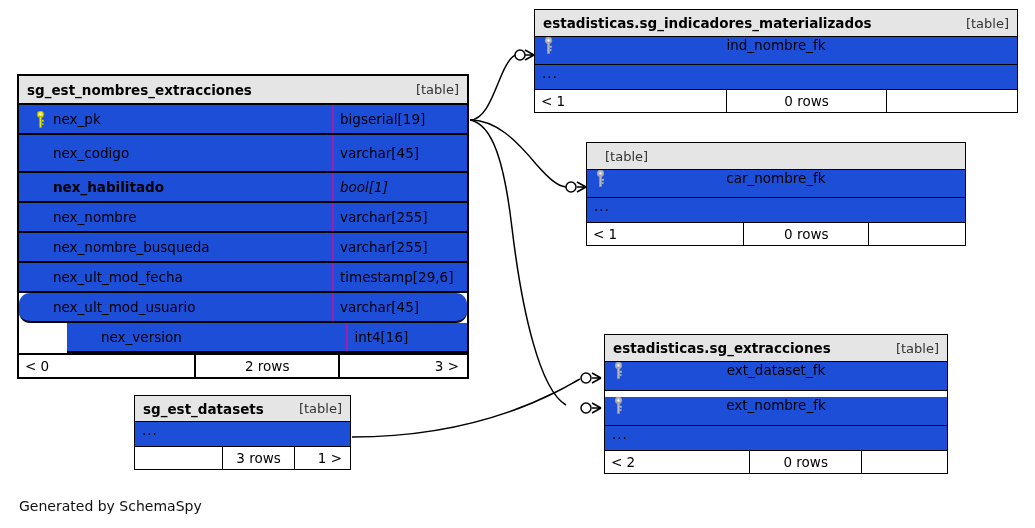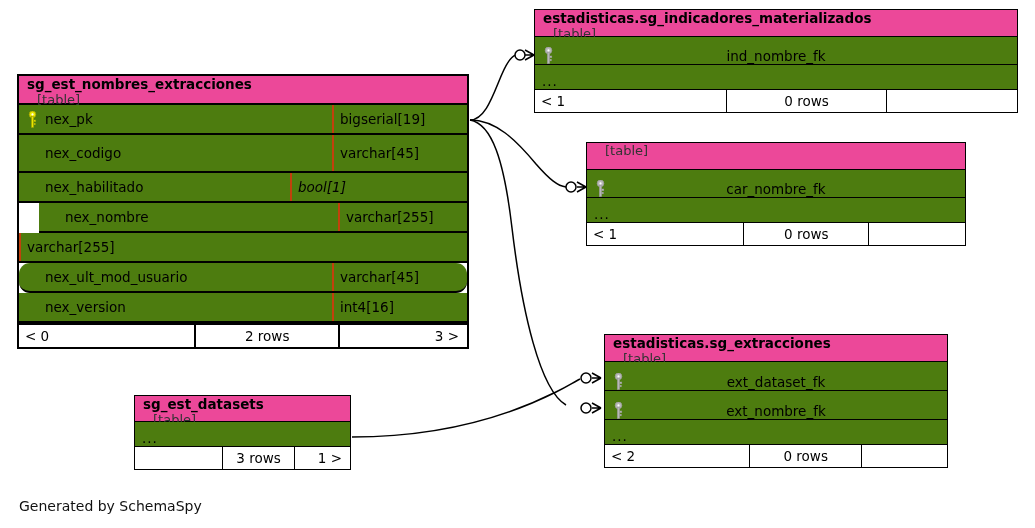--- a/index.html
+++ b/index.html
@@ -10,44 +10,43 @@
     -webkit-font-smoothing:antialiased;
   }
   #canvas{position:absolute;left:0;top:0;width:1035px;height:528px;}
   #edges{position:absolute;left:0;top:0;width:1035px;height:528px;pointer-events:none;}
 
   .tbl{position:absolute;background:#ffffff;box-sizing:border-box;}
   .tbl.thick{border:2px solid #000;}
   .tbl.thin{border:1px solid #000;}
 
   .tbl-head{
-    background:#ec4899;
-    display:flex;align-items:flex-start;justify-content:space-between;
+    background:#e5e5e5;
+    display:flex;align-items:center;justify-content:space-between;
     box-sizing:border-box;
     padding:0 8px;
     font-weight:bold;font-size:13.5px;color:#000;
     white-space:nowrap;
-    flex-direction:column;
   }
   .tbl.thick .tbl-head{border-bottom:2px solid #000;}
   .tbl.thin  .tbl-head{border-bottom:1px solid #000;}
   .tbl-head .tname{letter-spacing:0px;}
   .tbl-head .ttag{font-weight:normal;font-size:13px;color:#333;padding-left:10px;}
 
   .row{
-    display:flex;align-items:flex-end;box-sizing:border-box;
-    font-size:13.5px;color:#000;background:#4d7c0f;
+    display:flex;align-items:flex-start;box-sizing:border-box;
+    font-size:13.5px;color:#000;background:#1d4ed8;
     position:relative;
   }
   .tbl.thick .row{border-bottom:2px solid #000;}
   .tbl.thin  .row{border-bottom:1px solid #000;}
   .row.last{border-bottom:none;}
 
-  .col-name{display:flex;align-items:center;box-sizing:border-box;padding-left:9px;height:100%;}
-  .tbl.thick .col-type{border-left:2px solid #c2410c;}
+  .col-name{display:flex;align-items:center;box-sizing:border-box;padding-left:17px;height:100%;}
+  .tbl.thick .col-type{border-left:2px solid #a21caf;}
   .col-type{box-sizing:border-box;padding-left:6px;display:flex;align-items:center;height:100%;}
 
   .keyicon{width:9px;height:17px;flex:0 0 9px;margin-right:7px;display:block;}
   .kname{padding-left:1px;}
 
   
   .row.fk{justify-content:flex-start;}
   .row.fk .fkname{position:absolute;left:0;right:0;text-align:center;pointer-events:none;}
   .row.fk .keyicon{margin-left:9px;}
 
@@ -128,49 +127,60 @@
 
     <div class="row" style="height:38px;">
       <div class="col-name" style="width:313px;">
         <span class="keyicon"></span>
         <span class="kname">nex_codigo</span>
       </div>
       <div class="col-type" style="width:135px;">varchar[45]</div>
     </div>
 
     <div class="row" style="height:30px;">
-      <div class="col-name" style="width:271px;">
+      <div class="col-name" style="width:313px;font-weight:bold;">
         <span class="keyicon"></span>
         <span class="kname">nex_habilitado</span>
       </div>
       <div class="col-type" style="width:135px;font-style:italic;">bool[1]</div>
     </div>
 
-    <div class="row" style="height:30px;margin-left:20px;">
+    <div class="row" style="height:30px;">
       <div class="col-name" style="width:313px;">
         <span class="keyicon"></span>
         <span class="kname">nex_nombre</span>
       </div>
       <div class="col-type" style="width:135px;">varchar[255]</div>
     </div>
 
     <div class="row" style="height:30px;">
+      <div class="col-name" style="width:313px;">
+        <span class="keyicon"></span>
+        <span class="kname">nex_nombre_busqueda</span>
+      </div>
       <div class="col-type" style="width:135px;">varchar[255]</div>
     </div>
 
+    <div class="row" style="height:30px;">
+      <div class="col-name" style="width:313px;">
+        <span class="keyicon"></span>
+        <span class="kname">nex_ult_mod_fecha</span>
+      </div>
+      <div class="col-type" style="width:135px;">timestamp[29,6]</div>
+    </div>
 
     <div class="row" style="height:30px;border-radius:11px;">
       <div class="col-name" style="width:313px;">
         <span class="keyicon"></span>
         <span class="kname">nex_ult_mod_usuario</span>
       </div>
       <div class="col-type" style="width:135px;">varchar[45]</div>
     </div>
 
-    <div class="row last" style="height:30px;">
+    <div class="row last" style="height:30px;margin-left:48px;">
       <div class="col-name" style="width:313px;">
         <span class="keyicon"></span>
         <span class="kname">nex_version</span>
       </div>
       <div class="col-type" style="width:135px;">int4[16]</div>
     </div>
 
     <div class="foot" style="height:24px;">
       <div class="fc l" style="width:145px;">&lt; 0</div>
       <div class="fc c" style="width:160px;">2 rows</div>
@@ -246,21 +256,21 @@
       <svg class="keyicon" viewBox="0 0 9 17">
         <circle cx="4.5" cy="3.4" r="3.3" fill="#b8b8b8" stroke="#9b9b9b" stroke-width="0.7"></circle>
         <circle cx="4.5" cy="3.4" r="1.1" fill="#ffffff"></circle>
         <rect x="3.4" y="5.5" width="2.2" height="11" fill="#b8b8b8" stroke="#9b9b9b" stroke-width="0.6"></rect>
         <rect x="5.6" y="9" width="2.2" height="1.7" fill="#b8b8b8" stroke="#9b9b9b" stroke-width="0.5"></rect>
         <rect x="5.6" y="12.2" width="1.7" height="1.6" fill="#b8b8b8" stroke="#9b9b9b" stroke-width="0.5"></rect>
       </svg>
       <span class="fkname">ext_dataset_fk</span>
     </div>
 
-    <div class="row fk" style="height:29px;">
+    <div class="row fk" style="height:29px;margin-top:6px;">
       <svg class="keyicon" viewBox="0 0 9 17">
         <circle cx="4.5" cy="3.4" r="3.3" fill="#b8b8b8" stroke="#9b9b9b" stroke-width="0.7"></circle>
         <circle cx="4.5" cy="3.4" r="1.1" fill="#ffffff"></circle>
         <rect x="3.4" y="5.5" width="2.2" height="11" fill="#b8b8b8" stroke="#9b9b9b" stroke-width="0.6"></rect>
         <rect x="5.6" y="9" width="2.2" height="1.7" fill="#b8b8b8" stroke="#9b9b9b" stroke-width="0.5"></rect>
         <rect x="5.6" y="12.2" width="1.7" height="1.6" fill="#b8b8b8" stroke="#9b9b9b" stroke-width="0.5"></rect>
       </svg>
       <span class="fkname">ext_nombre_fk</span>
     </div>
 

